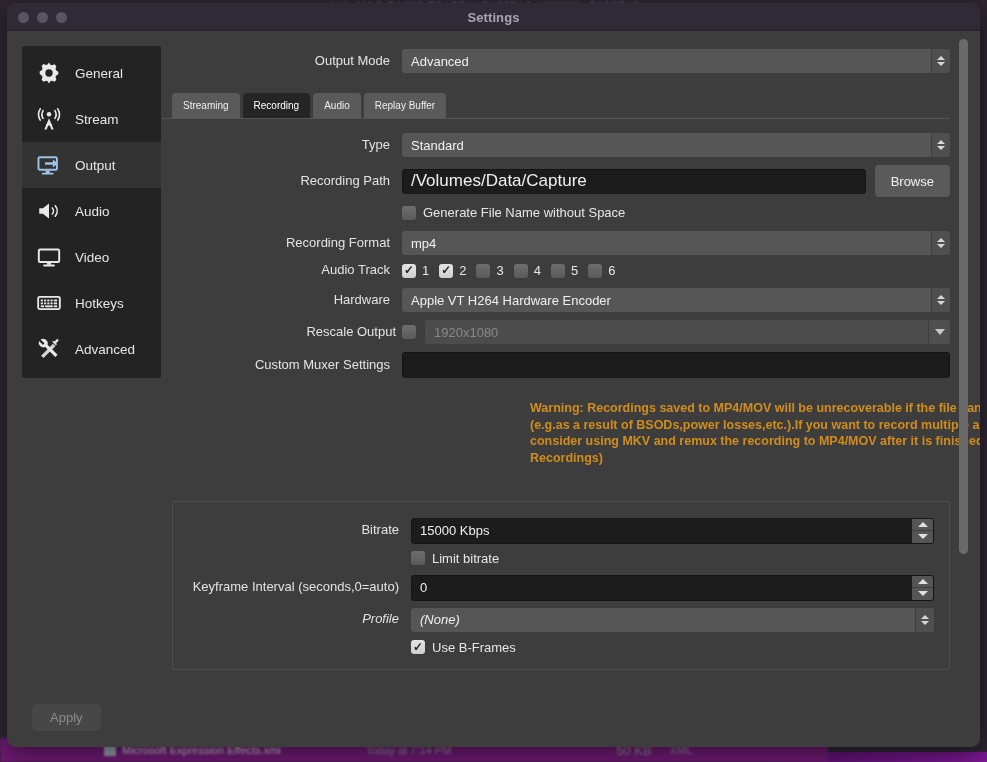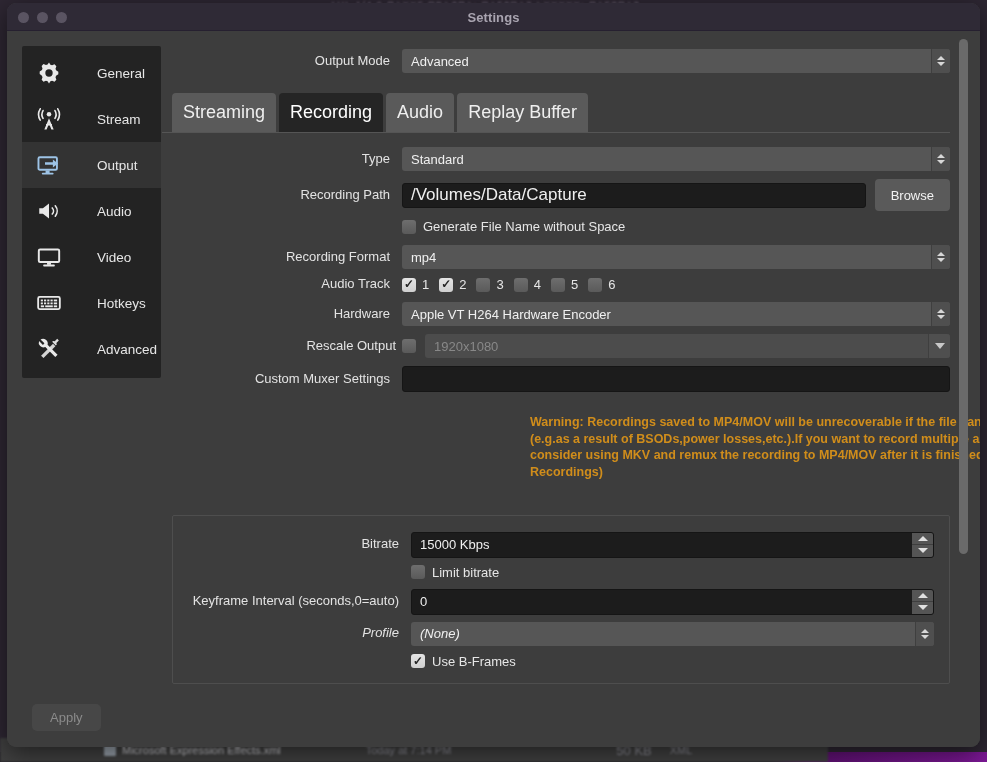--- a/index.html
+++ b/index.html
@@ -17,21 +17,21 @@
     color: #7d7486; font-size: 9px; letter-spacing: 1.5px;
     white-space: nowrap; overflow: hidden; filter: blur(1.1px);
     font-family: "Liberation Sans", sans-serif;
   }
   #bg-purple-strip {
     position: absolute; left: 0; bottom: 0; width: 987px; height: 10px;
     background: linear-gradient(90deg,#1d1a22 0%, #1d1a22 78%, #5c1070 82%, #7d1896 100%);
   }
   #bg-finder-row {
     position: absolute; left: 0px; bottom: 0px; width: 828px; height: 24px;
-    background: #404040; display: flex; align-items: center;
+    background: #701a75; display: flex; align-items: center;
     filter: blur(0.9px); overflow: hidden;
   }
   #bg-finder-row .fr-icon {
     width: 12px; height: 12px; margin-left: 104px; margin-right: 6px;
     background: #9aa3ad; border-radius: 1px; flex: none;
   }
   #bg-finder-row .fr-name { color: #cfcfd4; font-size: 11px; flex: none; }
   #bg-finder-row .fr-date {
     color: #8d8d96; font-size: 11px; margin-left: 85px; flex: none;
   }
@@ -76,21 +76,20 @@
   #sidebar {
     width: 155px; flex: none; padding-top: 15px; padding-left: 15px;
   }
   #sidebar-inner {
     width: 139px; background: #232323; border-radius: 2px;
     padding: 4px 0 6px 0;
   }
   .side-item {
     height: 46px; display: flex; align-items: center; padding-left: 12px;
     cursor: default;
-    gap: 22px;
   }
   .side-item.active { background: #333333; }
   .side-item .s-ico {
     width: 30px; height: 30px; flex: none; margin-right: 11px;
     display: flex; align-items: center; justify-content: center;
   }
   .side-item .s-lab { color: #e6e6e6; font-size: 13.5px; }
 
   
   #main {
@@ -181,22 +180,22 @@
   }
   .cbx.on .tick { display: block; }
   .cbx-lab { color: #e6e6e6; font-size: 13px; margin-left: 7px; }
 
   
   #tabs {
     display: flex; align-items: flex-end; gap: 3px;
     border-bottom: 1px solid #555; padding-left: 10px; margin-bottom: 14px;
   }
   .tab {
-    height: 39px; padding: 0 11px; border-radius: 4px 4px 0 0;
-    background: #5a5a5a; color: #efefef; font-size: 18px;
+    height: 25px; padding: 0 11px; border-radius: 4px 4px 0 0;
+    background: #5a5a5a; color: #efefef; font-size: 10px;
     display: flex; align-items: center; cursor: default;
   }
   .tab.active { background: #252525; color: #ffffff; }
 
   
   .atracks { display: flex; align-items: center; gap: 0px; }
   .atrack { display: flex; align-items: center; margin-right: 10px; }
   .atrack .cbx-lab { margin-left: 6px; }
 
   

